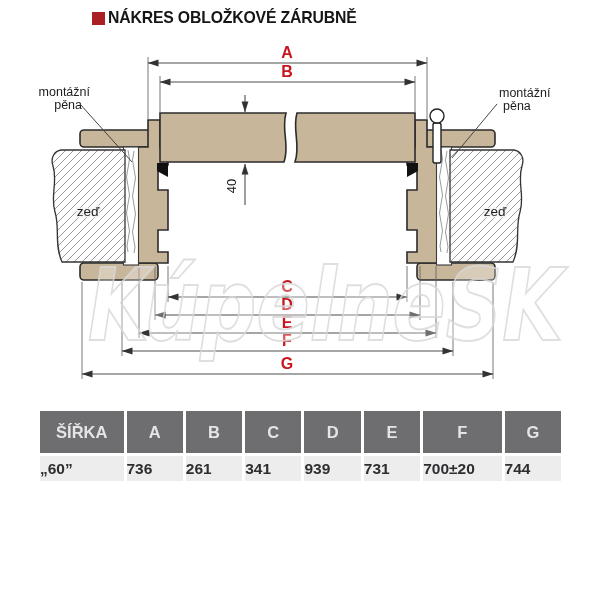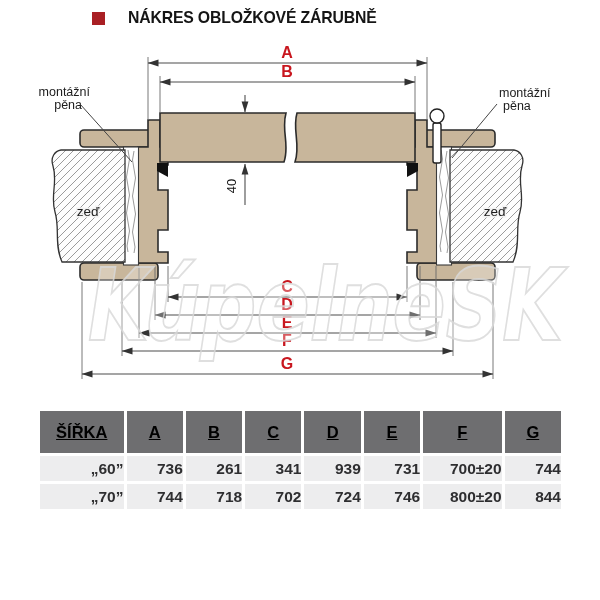--- a/index.html
+++ b/index.html
@@ -1,19 +1,19 @@
 <!DOCTYPE html>
 <html><head>
 <meta charset="utf-8">
 <style>
   html,body{margin:0;padding:0;background:#ffffff;}
   #stage{position:relative;width:600px;height:600px;background:#fff;overflow:hidden;
          font-family:"Liberation Sans", sans-serif;}
   
-  #titlebar{position:absolute;left:92px;top:8px;display:flex;align-items:center;gap:23px;}
+  #titlebar{position:absolute;left:92px;top:8px;display:flex;align-items:center;gap:3px;}
   #titlebar .bullet{width:13px;height:13px;background:#a91f24;flex:0 0 auto;}
   #titlebar .ttl{font-size:17px;font-weight:bold;color:#151515;letter-spacing:-0.2px;
                  transform:scaleX(0.93);transform-origin:left center;white-space:nowrap;}
   
   #drawing{position:absolute;left:0;top:0;}
   .tan{stroke:#2b2b2b;stroke-width:1.6;}
   .dimline{stroke:#4d4d4d;stroke-width:1.1;fill:none;}
   .extline{stroke:#6a6a6a;stroke-width:0.9;fill:none;}
   .dimletter{font-family:"Liberation Sans",sans-serif;font-weight:bold;font-size:16px;text-anchor:middle;}
   .smalllabel{font-family:"Liberation Sans",sans-serif;font-size:12.5px;fill:#1c1c1c;}
@@ -22,24 +22,24 @@
   .fortytext{font-family:"Liberation Sans",sans-serif;font-size:13px;fill:#111;text-anchor:middle;}
   .foam{fill:#ffffff;stroke:#3a3a3a;stroke-width:1.1;}
   .foamwave{fill:none;stroke:#9a9a9a;stroke-width:1;}
   .leader{stroke:#444;stroke-width:1;fill:none;}
   .hinge{fill:#ffffff;stroke:#222;stroke-width:1.4;}
   .wm{font-family:"DejaVu Sans",sans-serif;font-style:italic;font-weight:bold;
       fill:rgba(255,255,255,0.35);stroke:#dadada;stroke-width:2px;opacity:0.85;}
   
   #spec-table{position:absolute;left:37px;top:408px;border-collapse:separate;border-spacing:3px;
               table-layout:fixed;width:527px;}
-  #spec-table th{background:#6e6e70;color:#000000;font-size:16.5px;font-weight:bold;
-                 height:42px;text-align:center;vertical-align:middle;padding:0;text-decoration:underline;}
+  #spec-table th{background:#6e6e70;color:#e5e5e5;font-size:16.5px;font-weight:bold;
+                 height:42px;text-align:center;vertical-align:middle;padding:0;}
   #spec-table td{background:#ededee;color:#2e2e30;font-size:15.5px;font-weight:bold;
-                 height:25px;text-align:right;vertical-align:middle;padding:0;}
+                 height:25px;text-align:left;vertical-align:middle;padding:0;}
 </style>
 </head>
 <body>
 
 <div id="stage">
 
   <div id="titlebar">
     <span class="bullet"></span>
     <span class="ttl">NÁKRES OBLOŽKOVÉ ZÁRUBNĚ</span>
   </div>
@@ -188,25 +188,15 @@
       <tr>
         <td>„60”</td>
         <td>736</td>
         <td>261</td>
         <td>341</td>
         <td>939</td>
         <td>731</td>
         <td>700±20</td>
         <td>744</td>
       </tr>
-      <tr>
-        <td>„70”</td>
-        <td>744</td>
-        <td>718</td>
-        <td>702</td>
-        <td>724</td>
-        <td>746</td>
-        <td>800±20</td>
-        <td>844</td>
-      </tr>
     </tbody>
   </table>
 </div>
 
 </body></html>

